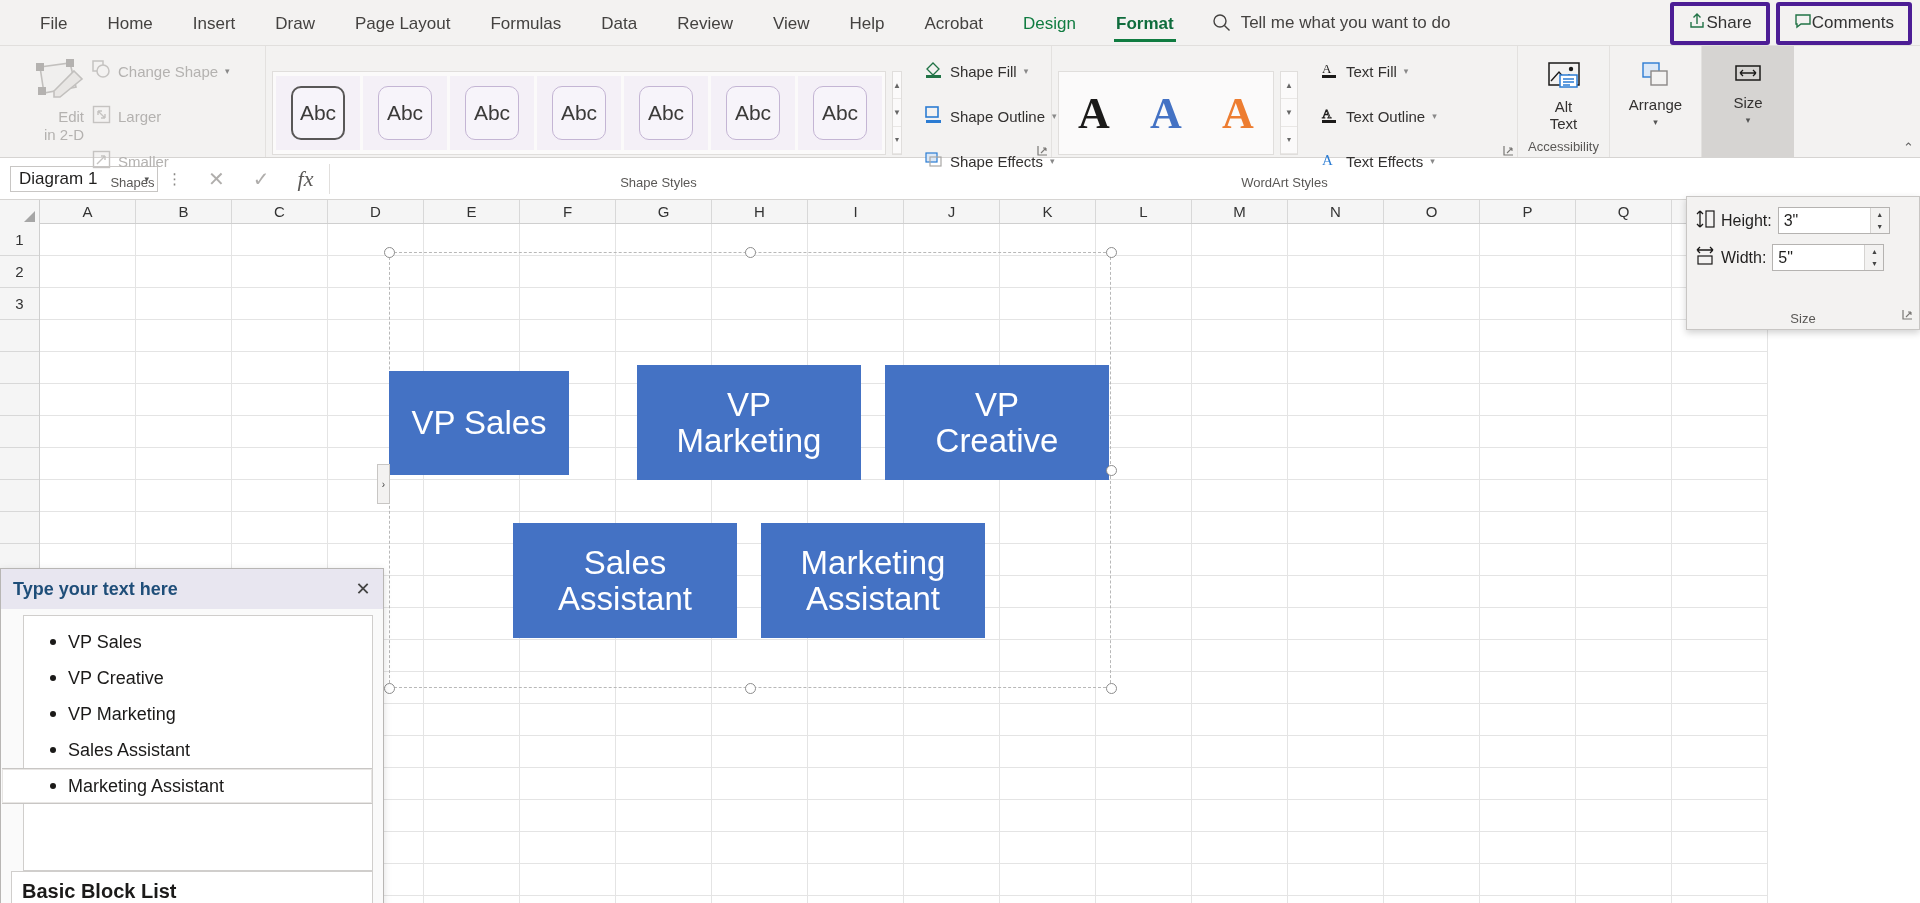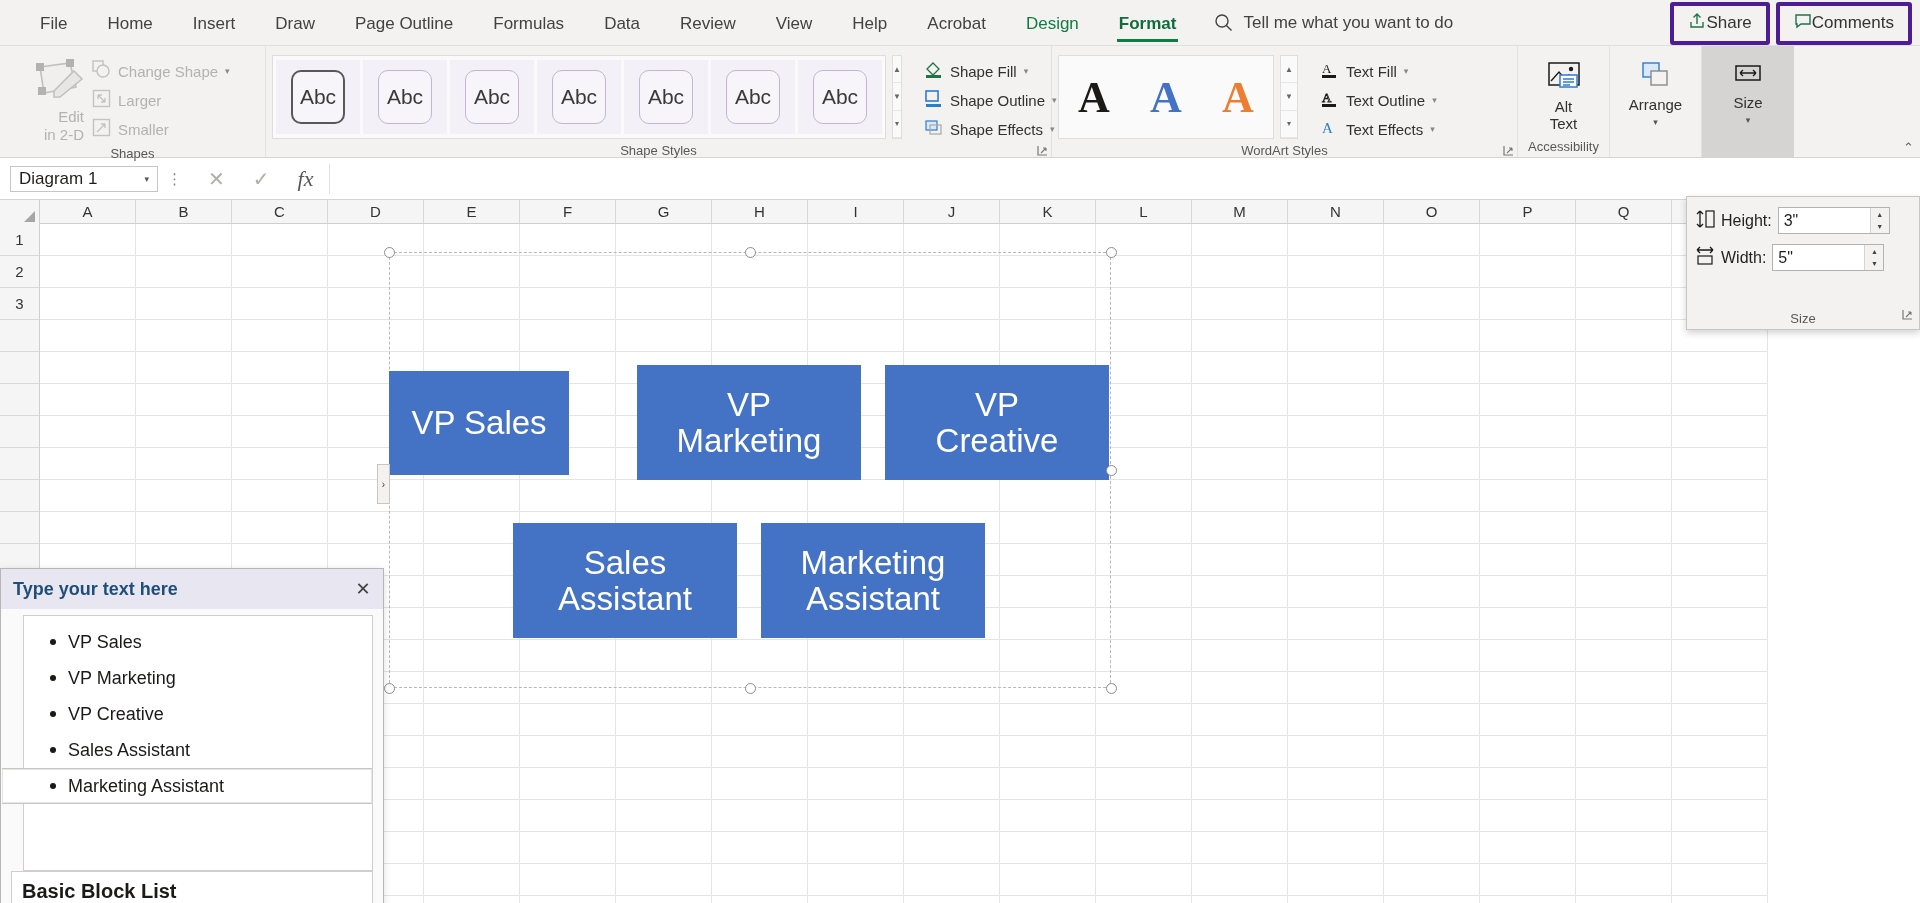--- a/index.html
+++ b/index.html
@@ -107,21 +107,21 @@
   .bigbtn {
     width: 78px;
     display: flex; flex-direction: column; align-items: flex-end;
     padding-top: 4px;
     color: #b4b2b0;
     font-size: 15px;
     line-height: 18px;
     text-align: center;
   }
   .bigbtn .ic { margin-bottom: 3px; }
-  .smallbtns { display: flex; flex-direction: column; gap: 5px; padding-top: 6px; }
+  .smallbtns { display: flex; flex-direction: column; gap: 21px; padding-top: 6px; }
   .smallbtn {
     display: flex; align-items: center; gap: 7px;
     font-size: 15px; color: #b4b2b0;
     padding: 1px 4px;
     white-space: nowrap;
   }
   .smallbtn.enabled { color: #333130; }
   .caret { font-size: 9px; line-height: 9px; color: #888; }
 
   
@@ -413,21 +413,21 @@
 </head>
 <body>
 
 <div id="app">
 
   <div class="tabbar">
     <div class="tab">File</div>
     <div class="tab">Home</div>
     <div class="tab">Insert</div>
     <div class="tab">Draw</div>
-    <div class="tab">Page Outline</div>
+    <div class="tab">Page Layout</div>
     <div class="tab">Formulas</div>
     <div class="tab">Data</div>
     <div class="tab">Review</div>
     <div class="tab">View</div>
     <div class="tab">Help</div>
     <div class="tab">Acrobat</div>
     <div class="tab green">Design</div>
     <div class="tab active">Format</div>
 
     <div class="tellme">
@@ -1264,24 +1264,24 @@
     </div>
 
     <div class="textpane">
       <div class="tp-title">Type your text here</div>
       <div class="tp-close">✕</div>
       <div class="tp-list" id="tp-list">
           <div class="tp-item">
             <span>VP Sales</span>
           </div>
           <div class="tp-item">
+            <span>VP Creative</span>
+          </div>
+          <div class="tp-item">
             <span>VP Marketing</span>
-          </div>
-          <div class="tp-item">
-            <span>VP Creative</span>
           </div>
           <div class="tp-item">
             <span>Sales Assistant</span>
           </div>
           <div class="tp-item selected">
             <span>Marketing Assistant</span>
           </div>
         </div>
       <div class="tp-desc">
         <h4>Basic Block List</h4>

